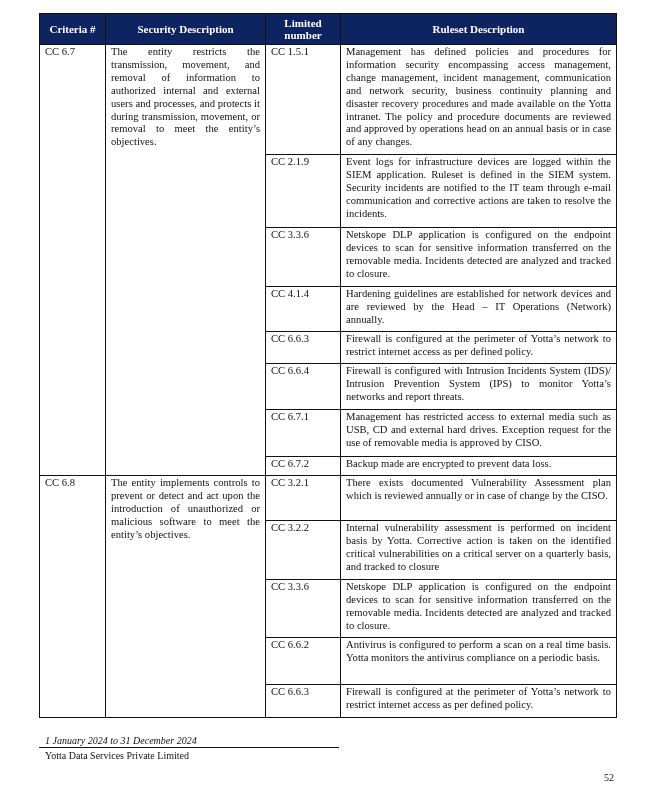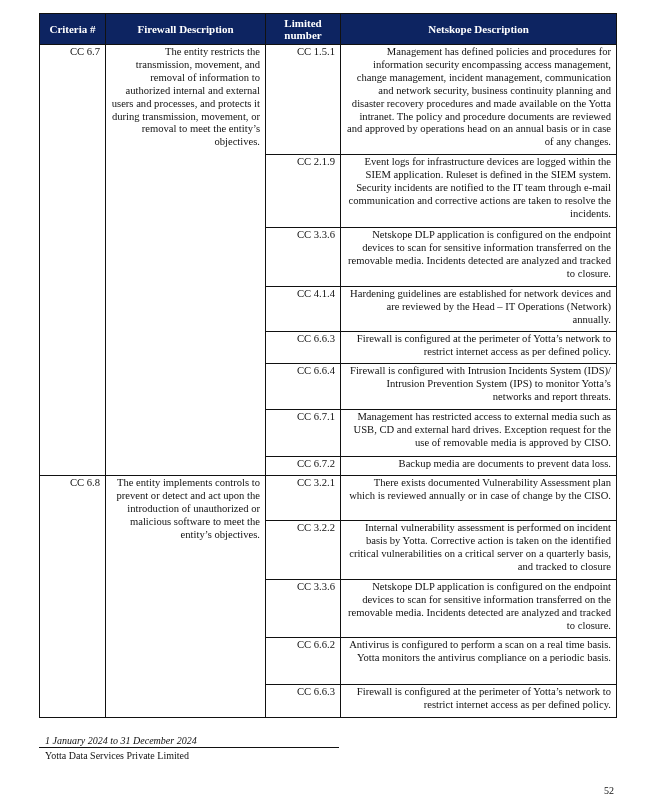--- a/index.html
+++ b/index.html
@@ -2,44 +2,44 @@
 <html><head>
 <meta charset="utf-8">
 <style>
   html, body { margin:0; padding:0; background:#ffffff; }
   body { width:645px; height:804px; position:relative; overflow:hidden;
          font-family:"Liberation Serif", serif; color:#111; }
   table.ctrl { position:absolute; left:39px; top:13px; width:577px;
                border-collapse:collapse; table-layout:fixed; font-size:10.6px; line-height:12.9px; }
   table.ctrl th { background:#0d2461; color:#ffffff; font-weight:bold; text-align:center;
                   border:1.3px solid #111; padding:2px 4px; height:26px; font-size:11px; line-height:12.5px; }
-  table.ctrl td { border:1.3px solid #111; vertical-align:top; padding:1px 5px 2px 5px;text-align:right; }
+  table.ctrl td { border:1.3px solid #111; vertical-align:top; padding:1px 5px 2px 5px; }
   td.just { text-align:justify; }
   col.c1 { width:66px; } col.c2 { width:160px; } col.c3 { width:75px; } col.c4 { width:276px; }
   .footer-rule { position:absolute; left:39px; top:747px; width:300px; border-top:1px solid #111; }
   .footer-company { position:absolute; left:45px; top:750px; font-size:10px;font-family:Liberation Serif, serif; }
   .footer-period { position:absolute; left:45px; top:735px; font-size:10px; font-style:italic; }
-  .page-num { position:absolute; left:604px; top:772px; font-size:10px;margin-top:13px; }
+  .page-num { position:absolute; left:604px; top:772px; font-size:10px; }
 </style>
 </head>
 <body>
 
 <table class="ctrl">
   <colgroup>
       <col class="c1">
       <col class="c2">
       <col class="c3">
       <col class="c4">
     </colgroup>
   <thead>
     <tr>
       <th>Criteria #</th>
-      <th>Firewall Description</th>
+      <th>Security Description</th>
       <th>Limited number</th>
-      <th>Netskope Description</th>
+      <th>Ruleset Description</th>
     </tr>
   </thead>
   <tbody>
 
     <tr style="height:110px">
       <td rowspan="8">CC 6.7</td>
       <td rowspan="8" class="just">The entity restricts the transmission, movement, and removal of information to authorized internal and external users and processes, and protects it during transmission, movement, or removal to meet the entity’s objectives.</td>
       <td>CC 1.5.1</td>
       <td class="just">Management has defined policies and procedures for information security encompassing access management, change management, incident management, communication and network security, business continuity planning and disaster recovery procedures and made available on the Yotta intranet. The policy and procedure documents are reviewed and approved by operations head on an annual basis or in case of any changes.</td>
     </tr>
@@ -62,21 +62,21 @@
     <tr style="height:46px">
       <td>CC 6.6.4</td>
       <td class="just">Firewall is configured with Intrusion Incidents System (IDS)/ Intrusion Prevention System (IPS) to monitor Yotta’s networks and report threats.</td>
     </tr>
     <tr style="height:47px">
       <td>CC 6.7.1</td>
       <td class="just">Management has restricted access to external media such as USB, CD and external hard drives. Exception request for the use of removable media is approved by CISO.</td>
     </tr>
     <tr style="height:19px">
       <td>CC 6.7.2</td>
-      <td class="just">Backup media are documents to prevent data loss.</td>
+      <td class="just">Backup made are encrypted to prevent data loss.</td>
     </tr>
 
     <tr style="height:45px">
       <td rowspan="5">CC 6.8</td>
       <td rowspan="5" class="just">The entity implements controls to prevent or detect and act upon the introduction of unauthorized or malicious software to meet the entity’s objectives.</td>
       <td>CC 3.2.1</td>
       <td class="just">There exists documented Vulnerability Assessment plan which is reviewed annually or in case of change by the CISO.</td>
     </tr>
     <tr style="height:59px">
       <td>CC 3.2.2</td>

